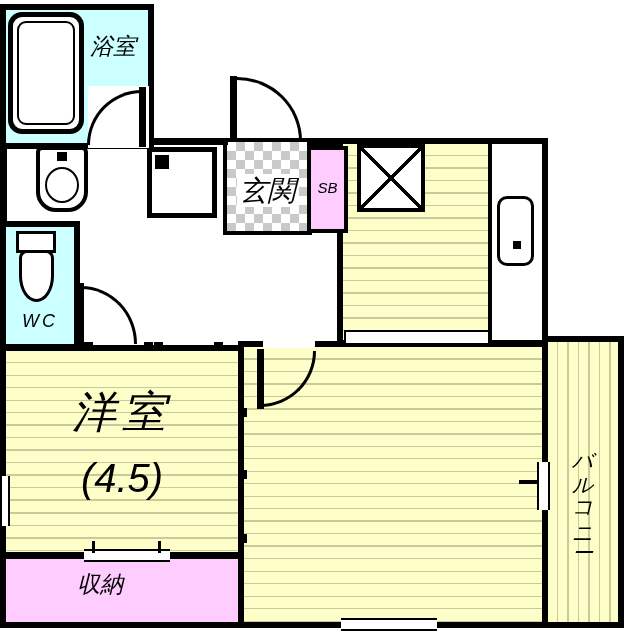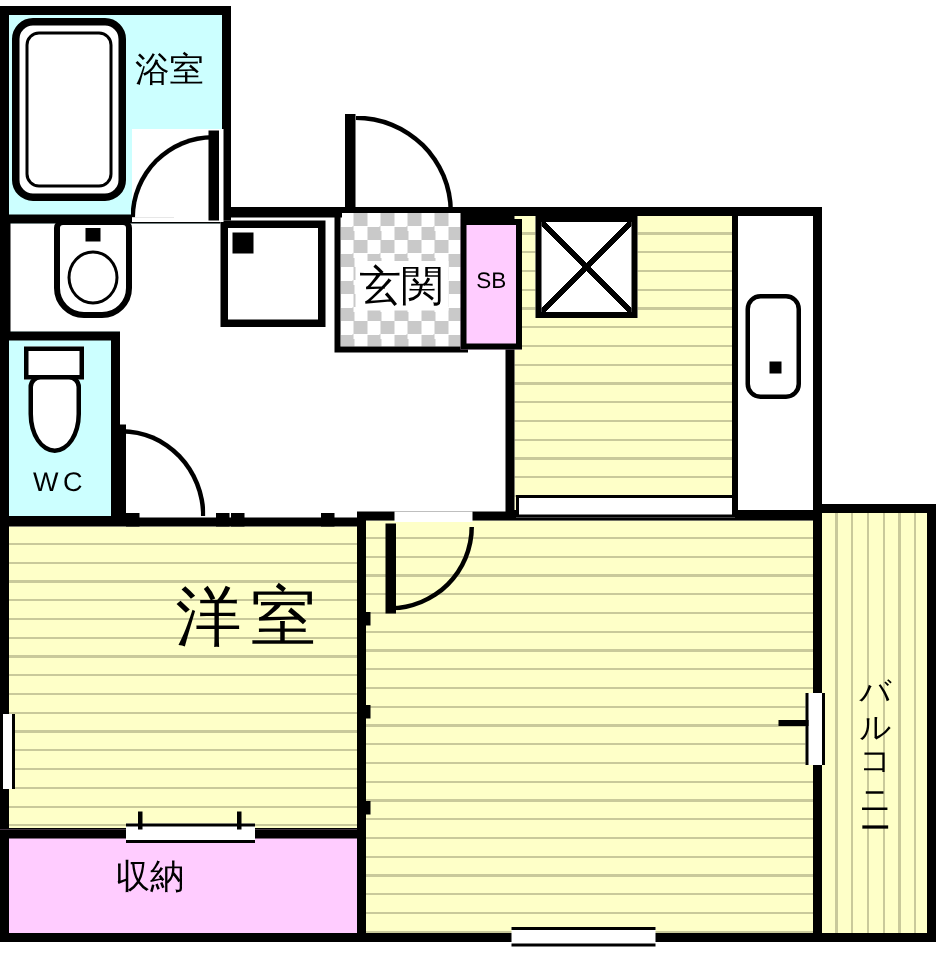--- a/index.html
+++ b/index.html
@@ -21,21 +21,21 @@
   .arc-tr { border-top-width:3px; border-right-width:3px; border-top-right-radius:100%; }
   .arc-tl { border-top-width:3px; border-left-width:3px; border-top-left-radius:100%; }
   .arc-br { border-right-width:3px; border-bottom-width:3px; border-bottom-right-radius:100%; }
   .leaf { position:absolute; background:#000; z-index:3; }
   .opening { position:absolute; background:#fff; z-index:2; }
   .dot { position:absolute; width:9px; height:9px; background:#000; z-index:3; }
   .win { position:absolute; background:#fff; box-sizing:border-box; z-index:2; }
   .win-h { border-top:2px solid #000; border-bottom:2px solid #000; }
   .win-v { border-left:2px solid #000; border-right:2px solid #000; }
   .tick { position:absolute; background:#000; z-index:3; }
-  .lbl { position:absolute; z-index:4; line-height:1.1; }
+  .lbl { position:absolute; z-index:4; line-height:1.1;font-style:italic; }
   .center { text-align:center; }
   .stove-x {
     background:
       linear-gradient(to top right, transparent calc(50% - 2px), #000 calc(50% - 2px), #000 calc(50% + 2px), transparent calc(50% + 2px)),
       linear-gradient(to bottom right, transparent calc(50% - 2px), #000 calc(50% - 2px), #000 calc(50% + 2px), transparent calc(50% + 2px)),
       #fff;
   }
 </style>
 </head>
 <body>
@@ -112,19 +112,20 @@
   <div class="tick" style="left:519px;top:480px;width:20px;height:4px;"></div>
   <div class="win win-h" style="left:341px;top:618px;width:96px;height:13px;"></div>
   <div class="win win-v" style="left:0px;top:476px;width:10px;height:50px;"></div>
 
   <div class="lbl" style="left:90px;top:34px;font-size:23px;">浴室</div>
   <div class="lbl center" style="left:223px;top:176px;width:89px;font-size:28px;">
     <span style="background:#fff;padding:1px 3px;">玄関</span>
   </div>
   <div class="lbl center" style="left:307px;top:180px;width:41px;font-size:15px;">SB</div>
   <div class="lbl center" style="left:8px;top:312px;width:64px;font-size:18px;letter-spacing:3px;">WC</div>
-  <div class="lbl center" style="left:0px;top:388px;width:244px;font-size:44px;letter-spacing:6px;padding-left:45px;">洋室</div>
+  <div class="lbl center" style="left:0px;top:388px;width:244px;font-size:44px;letter-spacing:6px;">洋室</div>
+  <div class="lbl center" style="left:0px;top:456px;width:244px;font-size:40px;">(4.5)</div>
   <div class="lbl center" style="left:0px;top:572px;width:200px;font-size:23px;">収納</div>
   <div class="lbl" style="left:542px;top:380px;width:82px;height:220px;display:flex;align-items:center;justify-content:center;">
     <span style="writing-mode:vertical-rl;font-size:21px;letter-spacing:2px;">バルコニー</span>
   </div>
 
 </div>
 
 </body></html>

